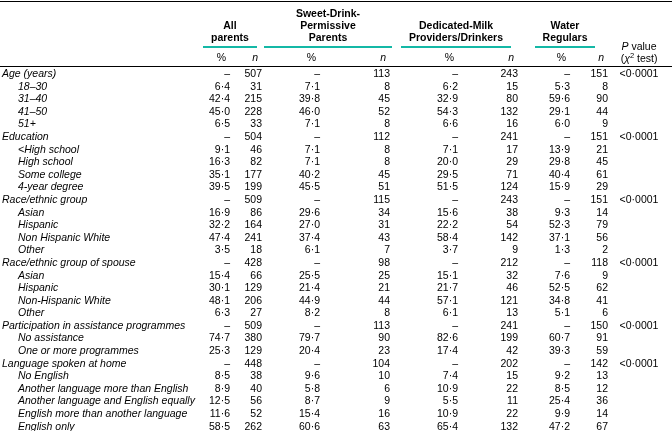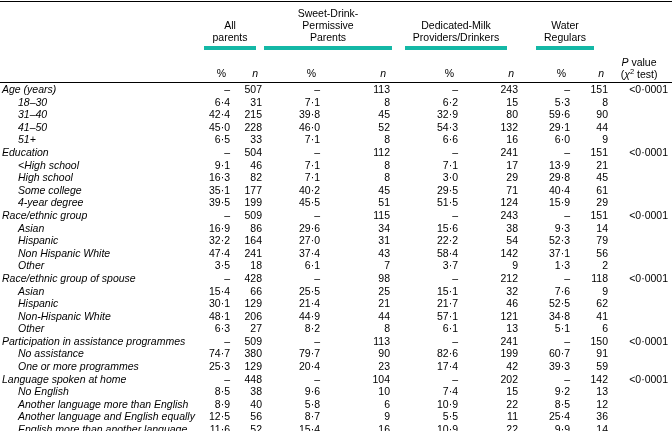--- a/index.html
+++ b/index.html
@@ -43,23 +43,24 @@
     vertical-align: bottom;
     line-height: 12px;
     padding: 0;
   }
   tr.group-row th.group {
     text-align: center;
     padding-top: 5px;
   }
   .group-rule {
     display: inline-block;
-    border-bottom: 4px solid #14b8a6;
+    border-bottom: 2px solid #14b8a6;
     padding: 0 8px 3px 8px;
-    margin-bottom: 16px;
+    margin-bottom: 2px;
+    font-weight: bold;
   }
   tr.sub-row th {
     text-align: right;
     padding: 1px 6px 3px 0;
     border-bottom: 1.5px solid #000;
   }
   th.label-col, th.p-col {
     border-bottom: 1.5px solid #000;
   }
   th.p-col {
@@ -86,21 +87,21 @@
     font-style: italic;
   }
   tbody td.label.indent {
     padding-left: 18px;
   }
   tbody td.num {
     text-align: right;
     padding-right: 2px;
   }
   tbody td.pval {
-    text-align: right;
+    text-align: center;
     padding-right: 4px;
   }
 </style>
 </head>
 <body>
 
 <div class="page">
   <table class="stat-table">
     <colgroup>
       <col class="c-label">
@@ -229,21 +230,21 @@
           <td class="num">13·9</td>
           <td class="num">21</td>
           <td class="pval"></td>
         </tr>
         <tr>
           <td class="label indent">High school</td>
           <td class="num">16·3</td>
           <td class="num">82</td>
           <td class="num">7·1</td>
           <td class="num">8</td>
-          <td class="num">3·0</td>
+          <td class="num">20·0</td>
           <td class="num">29</td>
           <td class="num">29·8</td>
           <td class="num">45</td>
           <td class="pval"></td>
         </tr>
         <tr>
           <td class="label indent">Some college</td>
           <td class="num">35·1</td>
           <td class="num">177</td>
           <td class="num">40·2</td>

